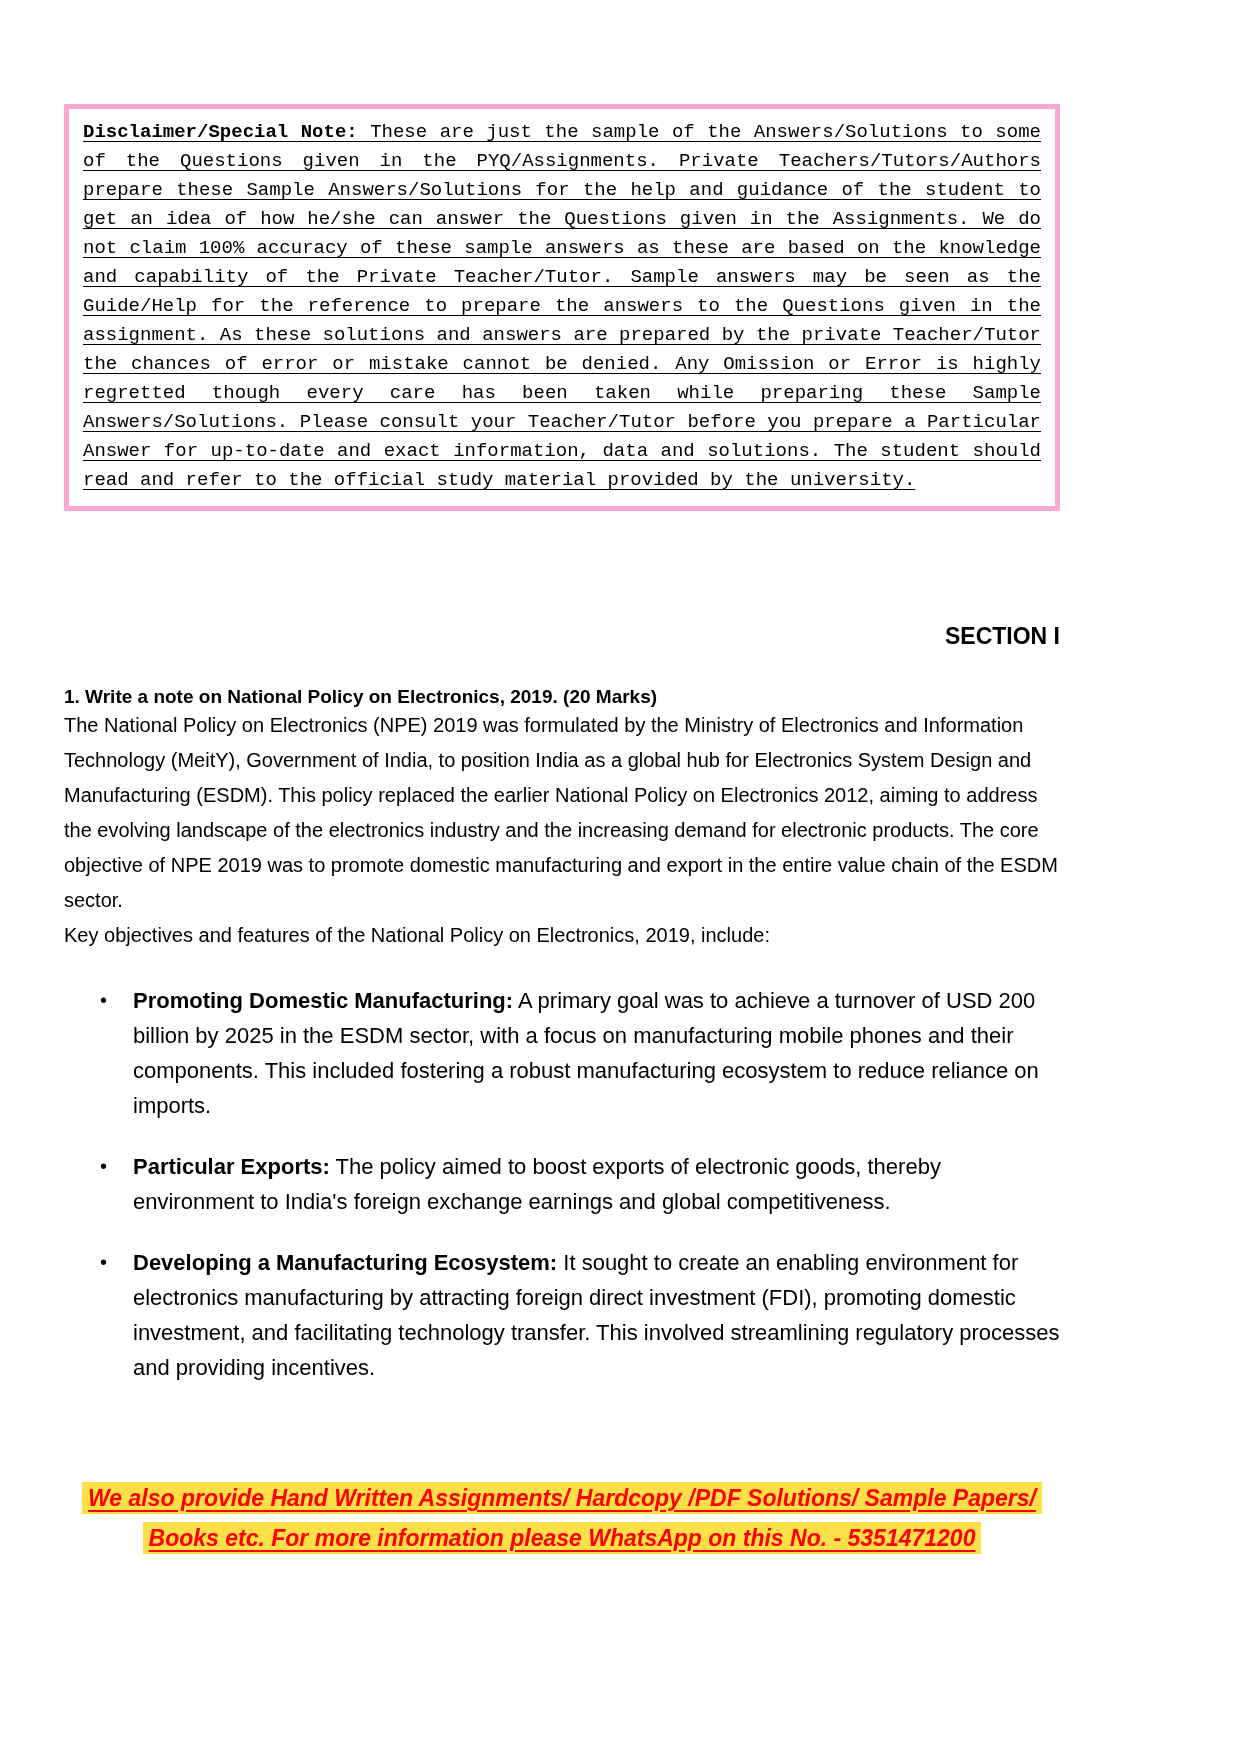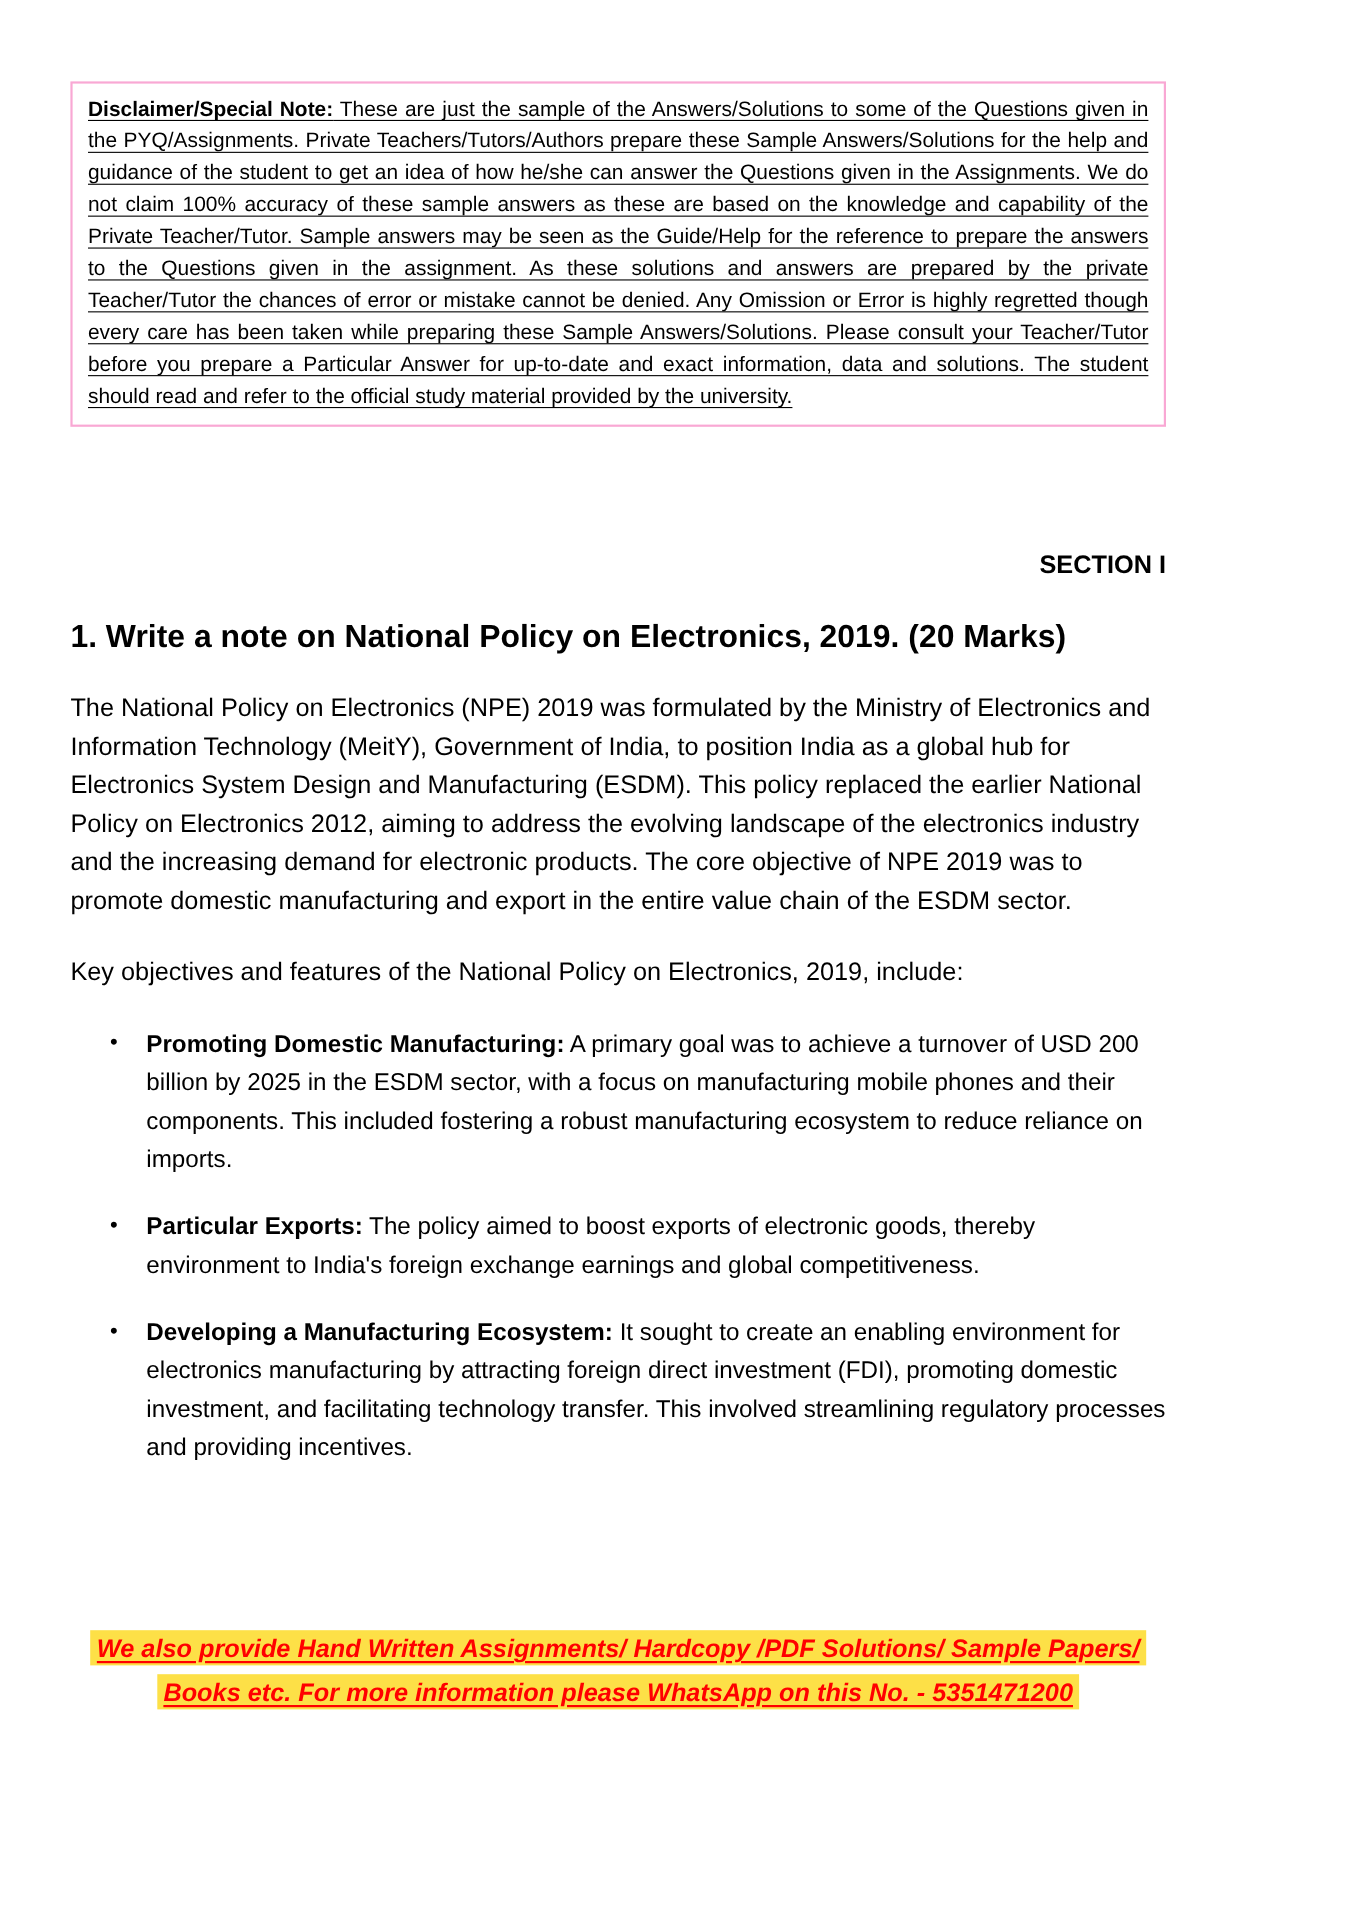--- a/index.html
+++ b/index.html
@@ -15,50 +15,50 @@
       background: #ffffff;
       overflow: hidden;
     }
     .content {
       position: absolute;
       left: 64px;
       top: 0;
       width: 996px;
     }
     .disclaimer-box {
-      margin-top: 74px;
-      border: 2px solid #f9a8d4;
+      margin-top: 104px;
+      border: 5px solid #f9a8d4;
       padding: 9px 14px 11px 14px;
+      font-family: Liberation Mono, monospace;
     }
     .disclaimer-text {
       font-size: 19px;
       line-height: 29px;
       text-align: justify;
       text-decoration: underline;
       text-underline-offset: 4px;
       color: #000000;
     }
     .disclaimer-label {
       font-weight: bold;
     }
     .section-title {
       margin-top: 112px;
       text-align: right;
       font-size: 23px;
       font-weight: bold;
     }
     .question-heading {
       margin-top: 36px;
-      font-size: 29px;
+      font-size: 19px;
       font-weight: bold;
       text-align: left;
     }
     .body-paragraph {
-      margin-top: 30px;
-      font-size: 23px;
+      font-size: 20px;
       line-height: 35px;
       text-align: left;
     }
     .bullet-list {
       list-style: none;
       margin-top: 30px;
     }
     .bullet-item {
       position: relative;
       padding-left: 69px;

